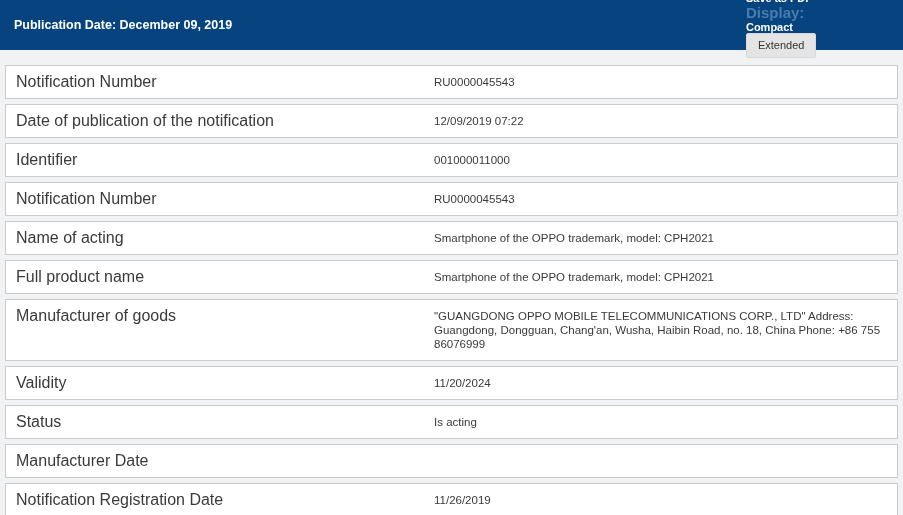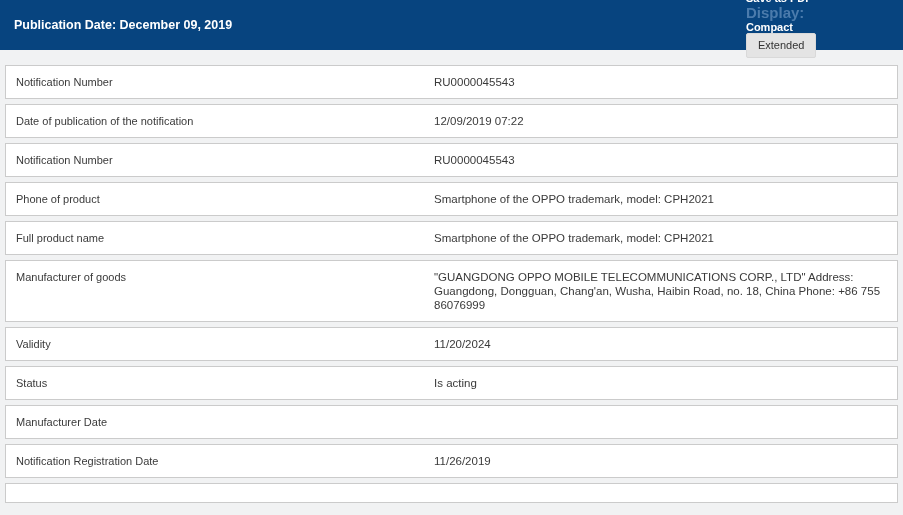--- a/index.html
+++ b/index.html
@@ -74,21 +74,21 @@
     display:flex;
     background:#ffffff;
     border:1px solid var(--row-border);
     margin-bottom:5px;
     padding:9px 0;
   }
   .row-label{
     width:428px;
     flex-shrink:0;
     padding-left:10px;
-    font-size:11px;
+    font-size:16px;
     line-height:14px;
     color:var(--text);
   }
   .row-value{
     flex:1;
     padding-right:14px;
     font-size:11.5px;
     line-height:14px;
     color:var(--text);
   }
@@ -112,28 +112,32 @@
   <div class="row">
     <div class="row-label">Notification Number</div>
     <div class="row-value">RU0000045543</div>
   </div>
 
   <div class="row">
     <div class="row-label">Date of publication of the notification</div>
     <div class="row-value">12/09/2019 07:22</div>
   </div>
 
+  <div class="row">
+    <div class="row-label">Identifier</div>
+    <div class="row-value">001000011000</div>
+  </div>
 
   <div class="row">
     <div class="row-label">Notification Number</div>
     <div class="row-value">RU0000045543</div>
   </div>
 
   <div class="row">
-    <div class="row-label">Phone of product</div>
+    <div class="row-label">Name of acting</div>
     <div class="row-value">Smartphone of the OPPO trademark, model: CPH2021</div>
   </div>
 
   <div class="row">
     <div class="row-label">Full product name</div>
     <div class="row-value">Smartphone of the OPPO trademark, model: CPH2021</div>
   </div>
 
   <div class="row">
     <div class="row-label">Manufacturer of goods</div>

